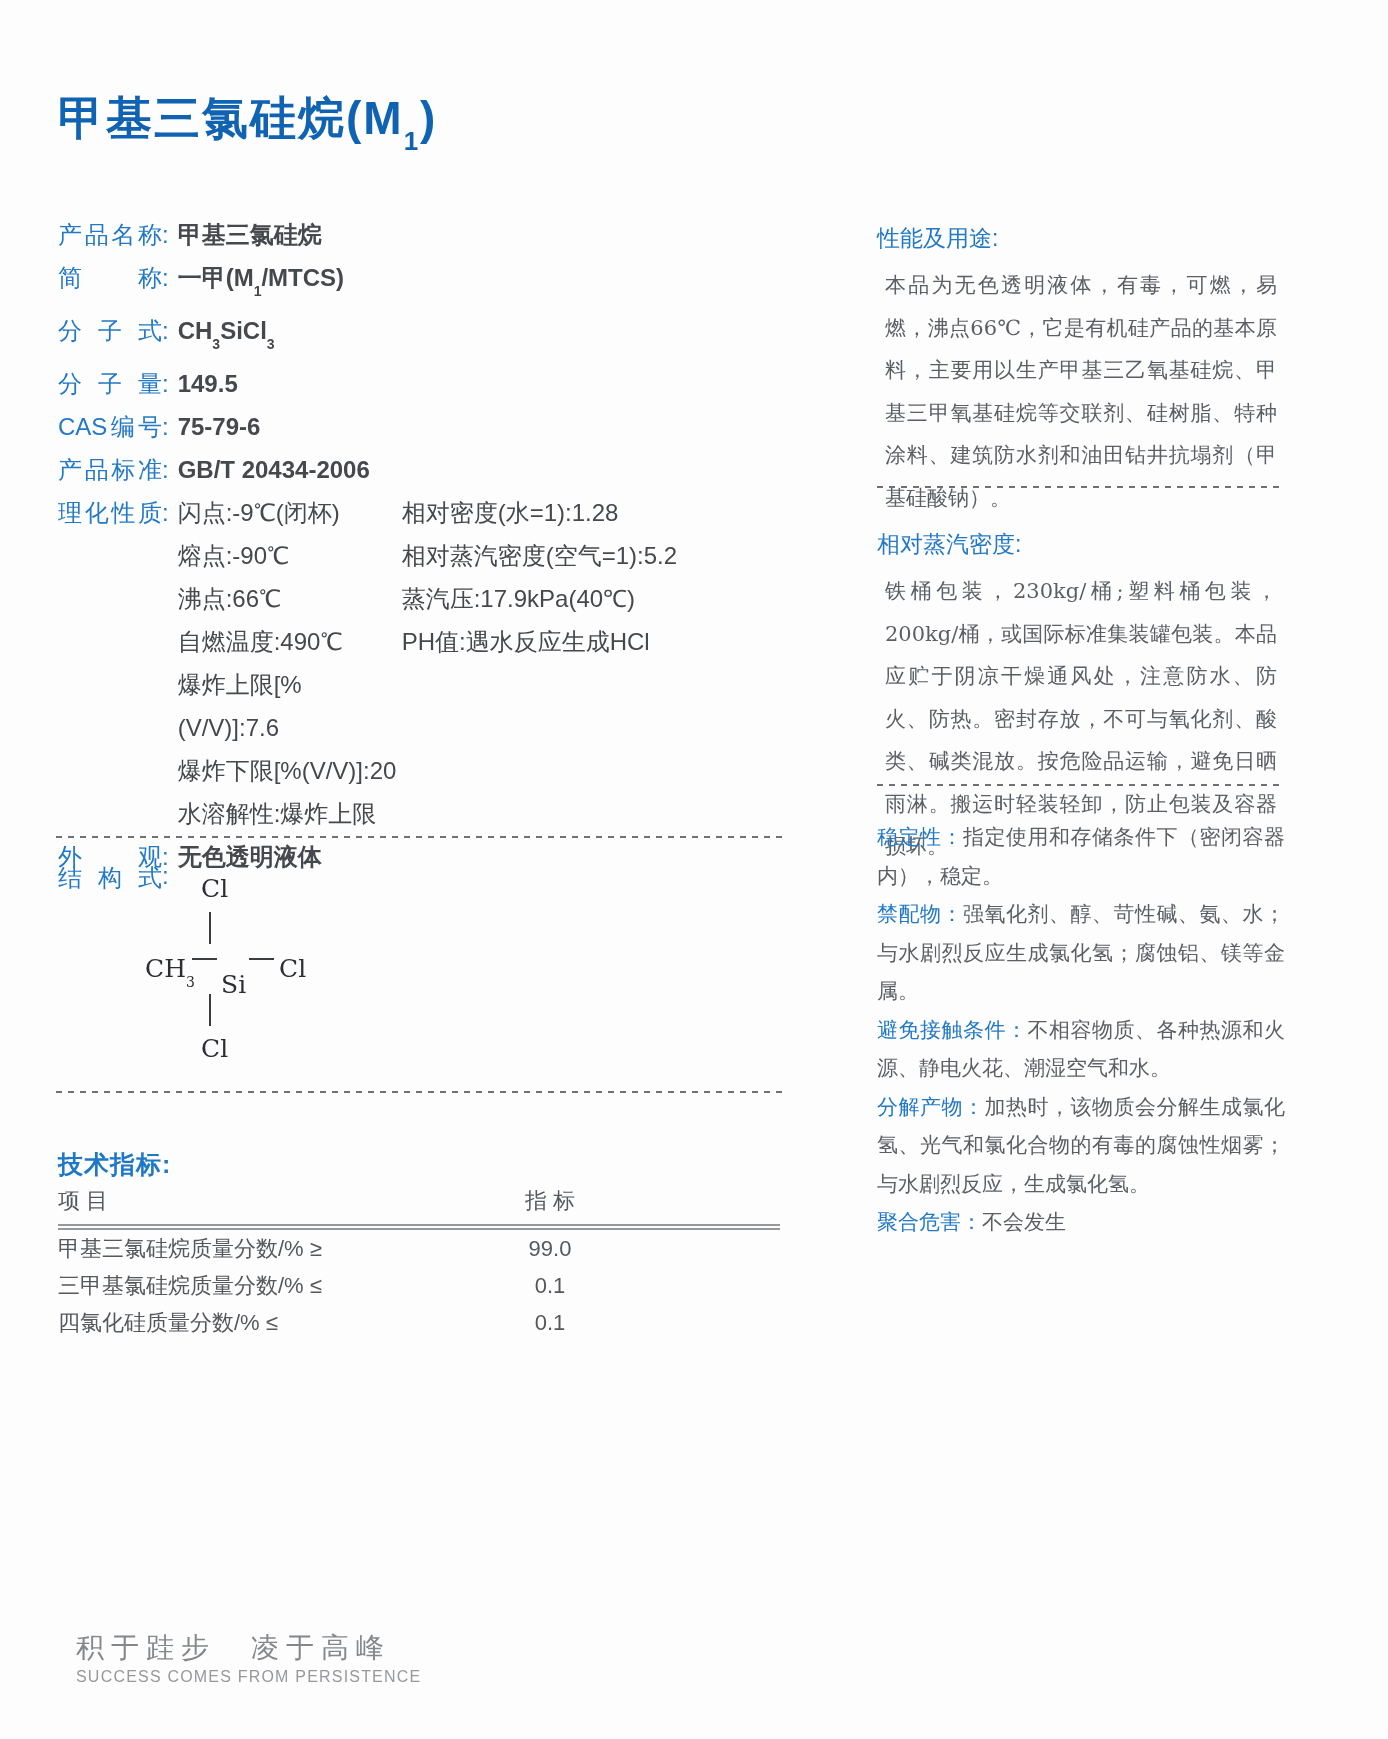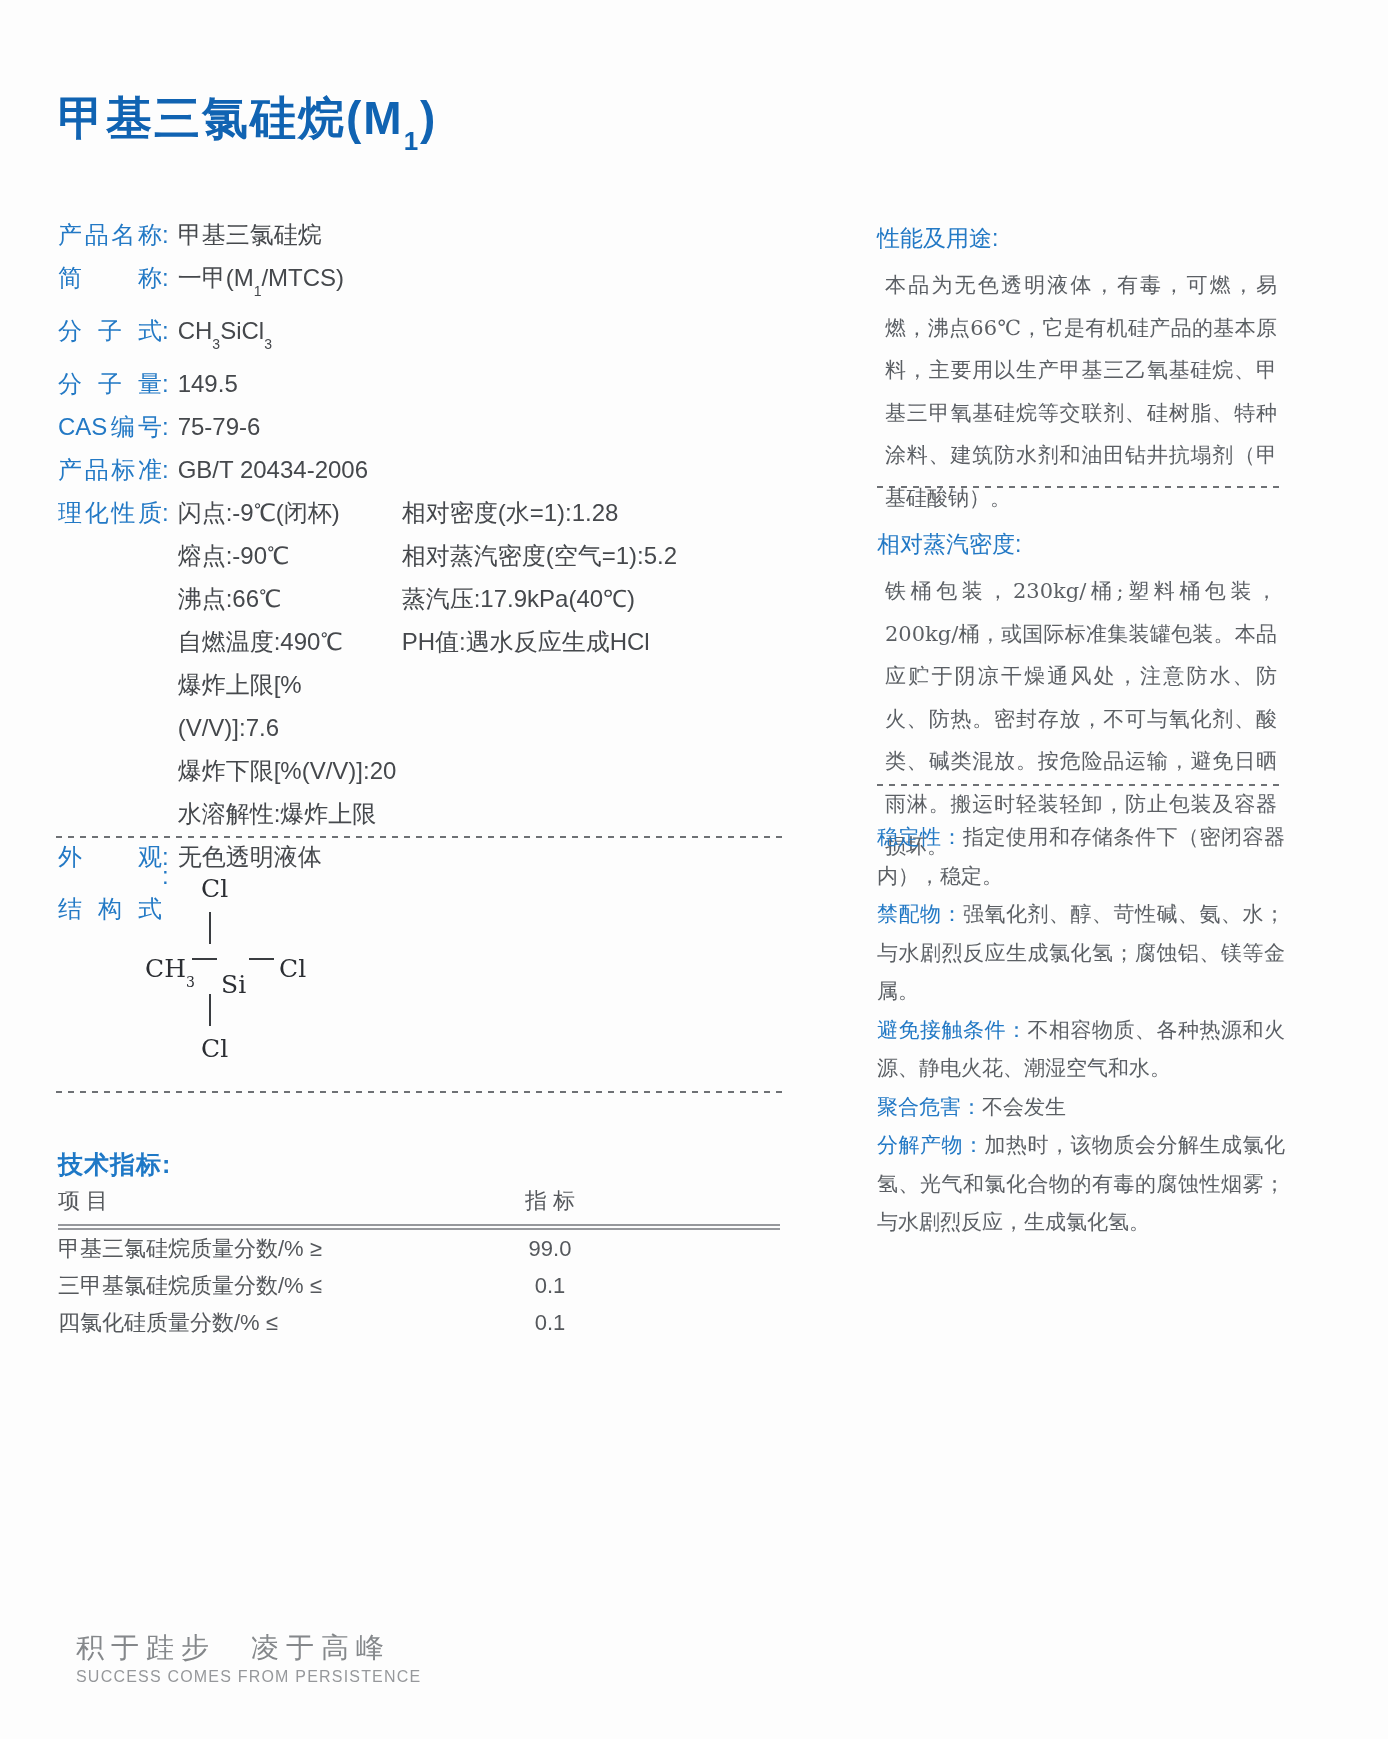--- a/index.html
+++ b/index.html
@@ -8,35 +8,35 @@
 
   
   .title{position:absolute;left:58px;top:88px;font-size:46px;font-weight:bold;color:#1063b2;letter-spacing:2px;}
   .title sub{font-size:26px;position:relative;top:6px;font-weight:bold;}
 
   
   .left-col{position:absolute;left:58px;top:213px;width:726px;font-size:24px;line-height:43px;color:#45484c;}
   .frow{display:flex;align-items:flex-start;}
   .lbl{display:inline-block;width:104px;color:#2379c5;text-align:justify;text-align-last:justify;flex:0 0 104px;}
   .colon{color:#2379c5;margin-right:9px;}
-  .val{color:#45484c;}
+  .val{color:#45484c;font-weight:bold;}
   .phys-col1{width:224px;flex:0 0 224px;}
   .phys-col2{flex:1;}
   sub.small{font-size:14px;position:relative;top:4px;}
 
   
   .dash{position:absolute;height:2px;background:repeating-linear-gradient(90deg,#6e7175 0 6px,transparent 6px 12px);}
   .dash-left1{left:56px;top:836px;width:726px;}
   .dash-left2{left:56px;top:1091px;width:726px;}
   .dash-r1{left:877px;top:486px;width:408px;}
   .dash-r2{left:877px;top:784px;width:408px;}
 
   
   .struct-label{position:absolute;left:58px;top:862px;font-size:24px;color:#2379c5;}
-  .struct-label .lbl{width:92px;margin-top:31px;}
+  .struct-label .lbl{width:92px;}
   .formula{position:absolute;left:145px;top:874px;width:200px;height:200px;font-family:"DejaVu Serif",serif;font-size:25px;color:#2b2e33;}
   .f-abs{position:absolute;white-space:nowrap;}
   .vbond{position:absolute;width:2px;height:32px;background:#3a3d41;}
   .hbond{position:absolute;height:2px;width:25px;background:#3a3d41;}
 
   
   .tech-heading{position:absolute;left:58px;top:1148px;font-size:25px;color:#1e78c6;font-weight:600;letter-spacing:1px;}
   .ttable{position:absolute;left:58px;top:1186px;width:722px;font-size:22px;color:#55585c;}
   .thead-row{position:relative;height:36px;}
   .dblline{height:6px;border-top:2px solid #96989c;border-bottom:2px solid #96989c;box-sizing:border-box;margin-top:2px;}
@@ -183,22 +183,22 @@
 
   <div class="rblock r-pack">
     <p class="rhead">相对蒸汽密度:</p>
     <p class="rbody">铁桶包装，230kg/桶;塑料桶包装，200kg/桶，或国际标准集装罐包装。本品应贮于阴凉干燥通风处，注意防水、防火、防热。密封存放，不可与氧化剂、酸类、碱类混放。按危险品运输，避免日晒雨淋。搬运时轻装轻卸，防止包装及容器损坏。</p>
   </div>
 
   <div class="rblock r-safety">
     <p class="sp"><span class="slabel">稳定性：</span><span>指定使用和存储条件下（密闭容器内），稳定。</span></p>
     <p class="sp"><span class="slabel">禁配物：</span><span>强氧化剂、醇、苛性碱、氨、水；与水剧烈反应生成氯化氢；腐蚀铝、镁等金属。</span></p>
     <p class="sp"><span class="slabel">避免接触条件：</span><span>不相容物质、各种热源和火源、静电火花、潮湿空气和水。</span></p>
+    <p class="sp"><span class="slabel">分解产物：</span><span>加热时，该物质会分解生成氯化氢、光气和氯化合物的有毒的腐蚀性烟雾；与水剧烈反应，生成氯化氢。</span></p>
     <p class="sp"><span class="slabel">聚合危害：</span><span>不会发生</span></p>
-    <p class="sp"><span class="slabel">分解产物：</span><span>加热时，该物质会分解生成氯化氢、光气和氯化合物的有毒的腐蚀性烟雾；与水剧烈反应，生成氯化氢。</span></p>
   </div>
 
   <div class="footer">
     <div class="slogan">积于跬步　凌于高峰</div>
     <div class="slogan-en">SUCCESS COMES FROM PERSISTENCE</div>
   </div>
 
 </div>
 
 </body></html>

